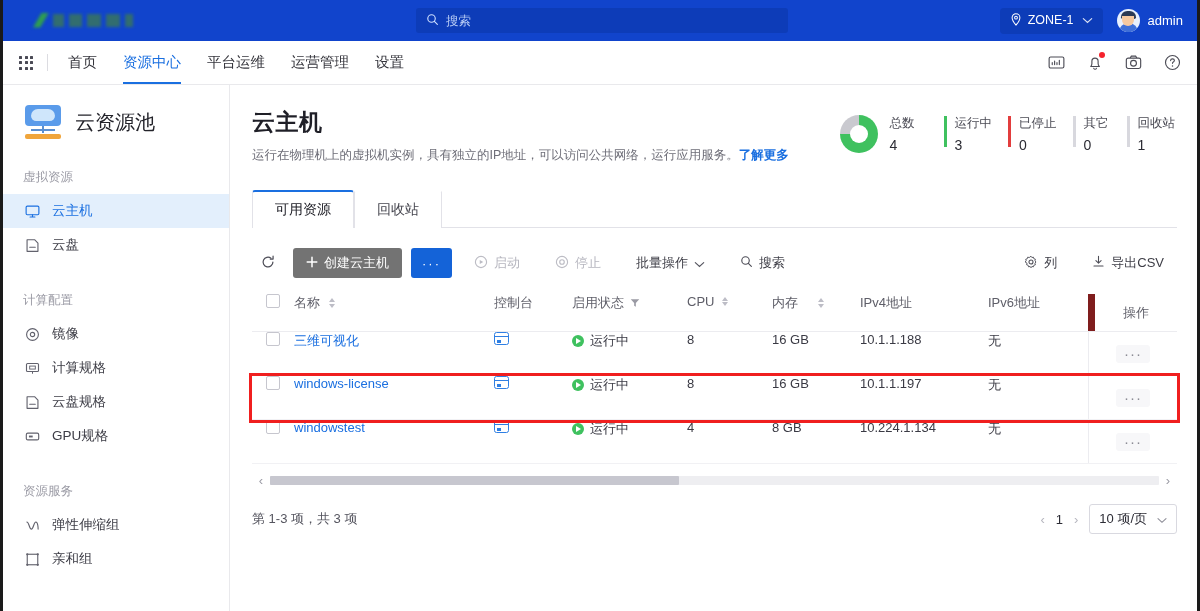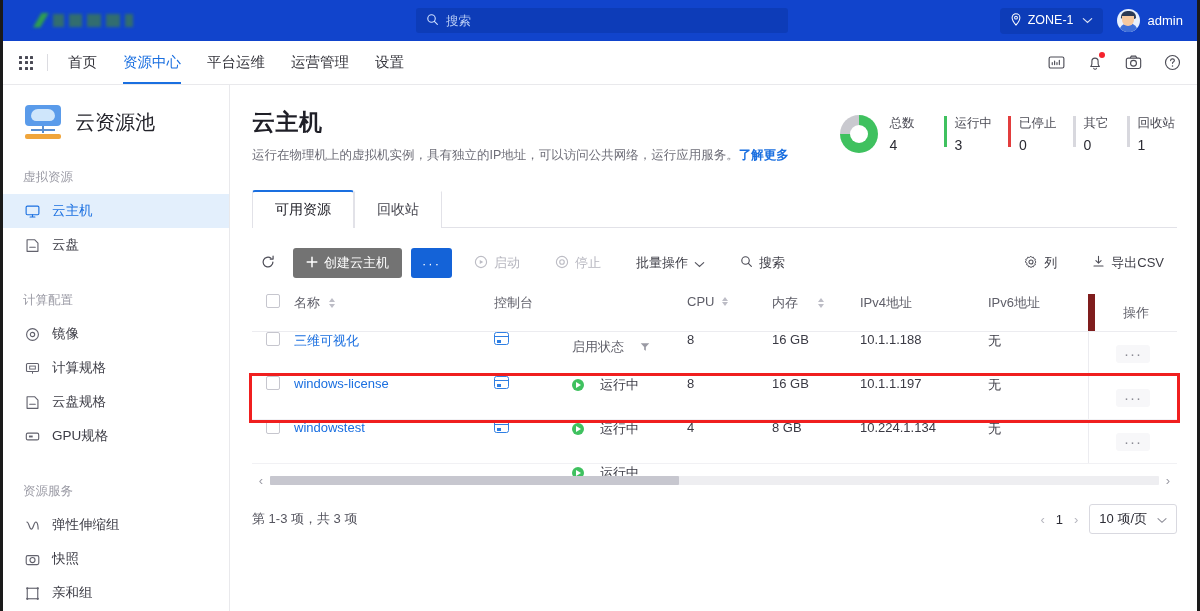--- a/index.html
+++ b/index.html
@@ -167,21 +167,21 @@
   .tb-right { margin-left: auto; display: flex; align-items: center; gap: 9px; }
 
   
   .table { margin-top: 16px; width: 100%; }
   .trow { display: flex; align-items: flex-start; height: 44px; font-size: 13px; }
   .thead { color: #5e5e68; border-bottom: 1px solid #ececf0; height: 38px; }
   .tbody-row { border-bottom: 1px solid #f1f1f4; color: #3a3a44; position: relative; }
   .c-chk { width: 42px; flex: none; display: flex; justify-content: center; }
   .c-name { width: 200px; flex: none; display: flex; align-items: center; gap: 6px; }
   .c-console { width: 78px; flex: none; text-align: left; }
-  .c-status { width: 115px; flex: none; display: flex; align-items: center; gap: 16px; margin-top: 44px; }
+  .c-status { width: 115px; flex: none; display: flex; align-items: center; gap: 6px; }
   .c-cpu { width: 85px; flex: none; display: flex; align-items: center; gap: 5px; }
   .c-mem { width: 88px; flex: none; display: flex; align-items: center; gap: 17px; }
   .c-ipv4 { width: 128px; flex: none; }
   .c-ipv6 { width: 100px; flex: none; }
   .c-act { flex: 1; display: flex; justify-content: center; border-left: 1px solid #ececf0; height: 100%; align-items: center; }
   .thead .c-act { border-left: 7px solid #7f1d1d; }
   .chk {
     width: 14px; height: 14px; border: 1px solid #c6c6ce; border-radius: 2px;
     background: #fff; cursor: pointer; display: block;
   }
@@ -410,29 +410,20 @@
     </div>
 
     <div class="side-group">资源服务</div>
     <div class="side-item">
       <span class="ico">
         <svg width="15" height="15" viewBox="0 0 16 16" fill="none">
             <path d="M2 4.2c2.4 0 2.4 7.6 4.8 7.6S9.2 4.2 11.6 4.2 14 11.8 14 11.8" stroke="currentColor" stroke-width="1.2" stroke-linecap="round"></path>
           </svg>
       </span>
       <span>弹性伸缩组</span>
-    </div>
-    <div class="side-item">
-      <span class="ico">
-        <svg width="15" height="15" viewBox="0 0 16 16" fill="none">
-            <rect x="1.3" y="3.8" width="13.4" height="9.6" rx="1.7" stroke="currentColor" stroke-width="1.2"></rect>
-            <circle cx="8" cy="8.6" r="2.7" stroke="currentColor" stroke-width="1.2"></circle>
-          </svg>
-      </span>
-      <span>快照</span>
     </div>
     <div class="side-item">
       <span class="ico">
         <svg width="15" height="15" viewBox="0 0 16 16" fill="none">
             <rect x="2.4" y="2.4" width="11.2" height="11.2" stroke="currentColor" stroke-width="1.2"></rect>
             <circle cx="2.4" cy="2.4" r="1.2" fill="currentColor"></circle>
             <circle cx="13.6" cy="2.4" r="1.2" fill="currentColor"></circle>
             <circle cx="2.4" cy="13.6" r="1.2" fill="currentColor"></circle>
             <circle cx="13.6" cy="13.6" r="1.2" fill="currentColor"></circle>
           </svg>

